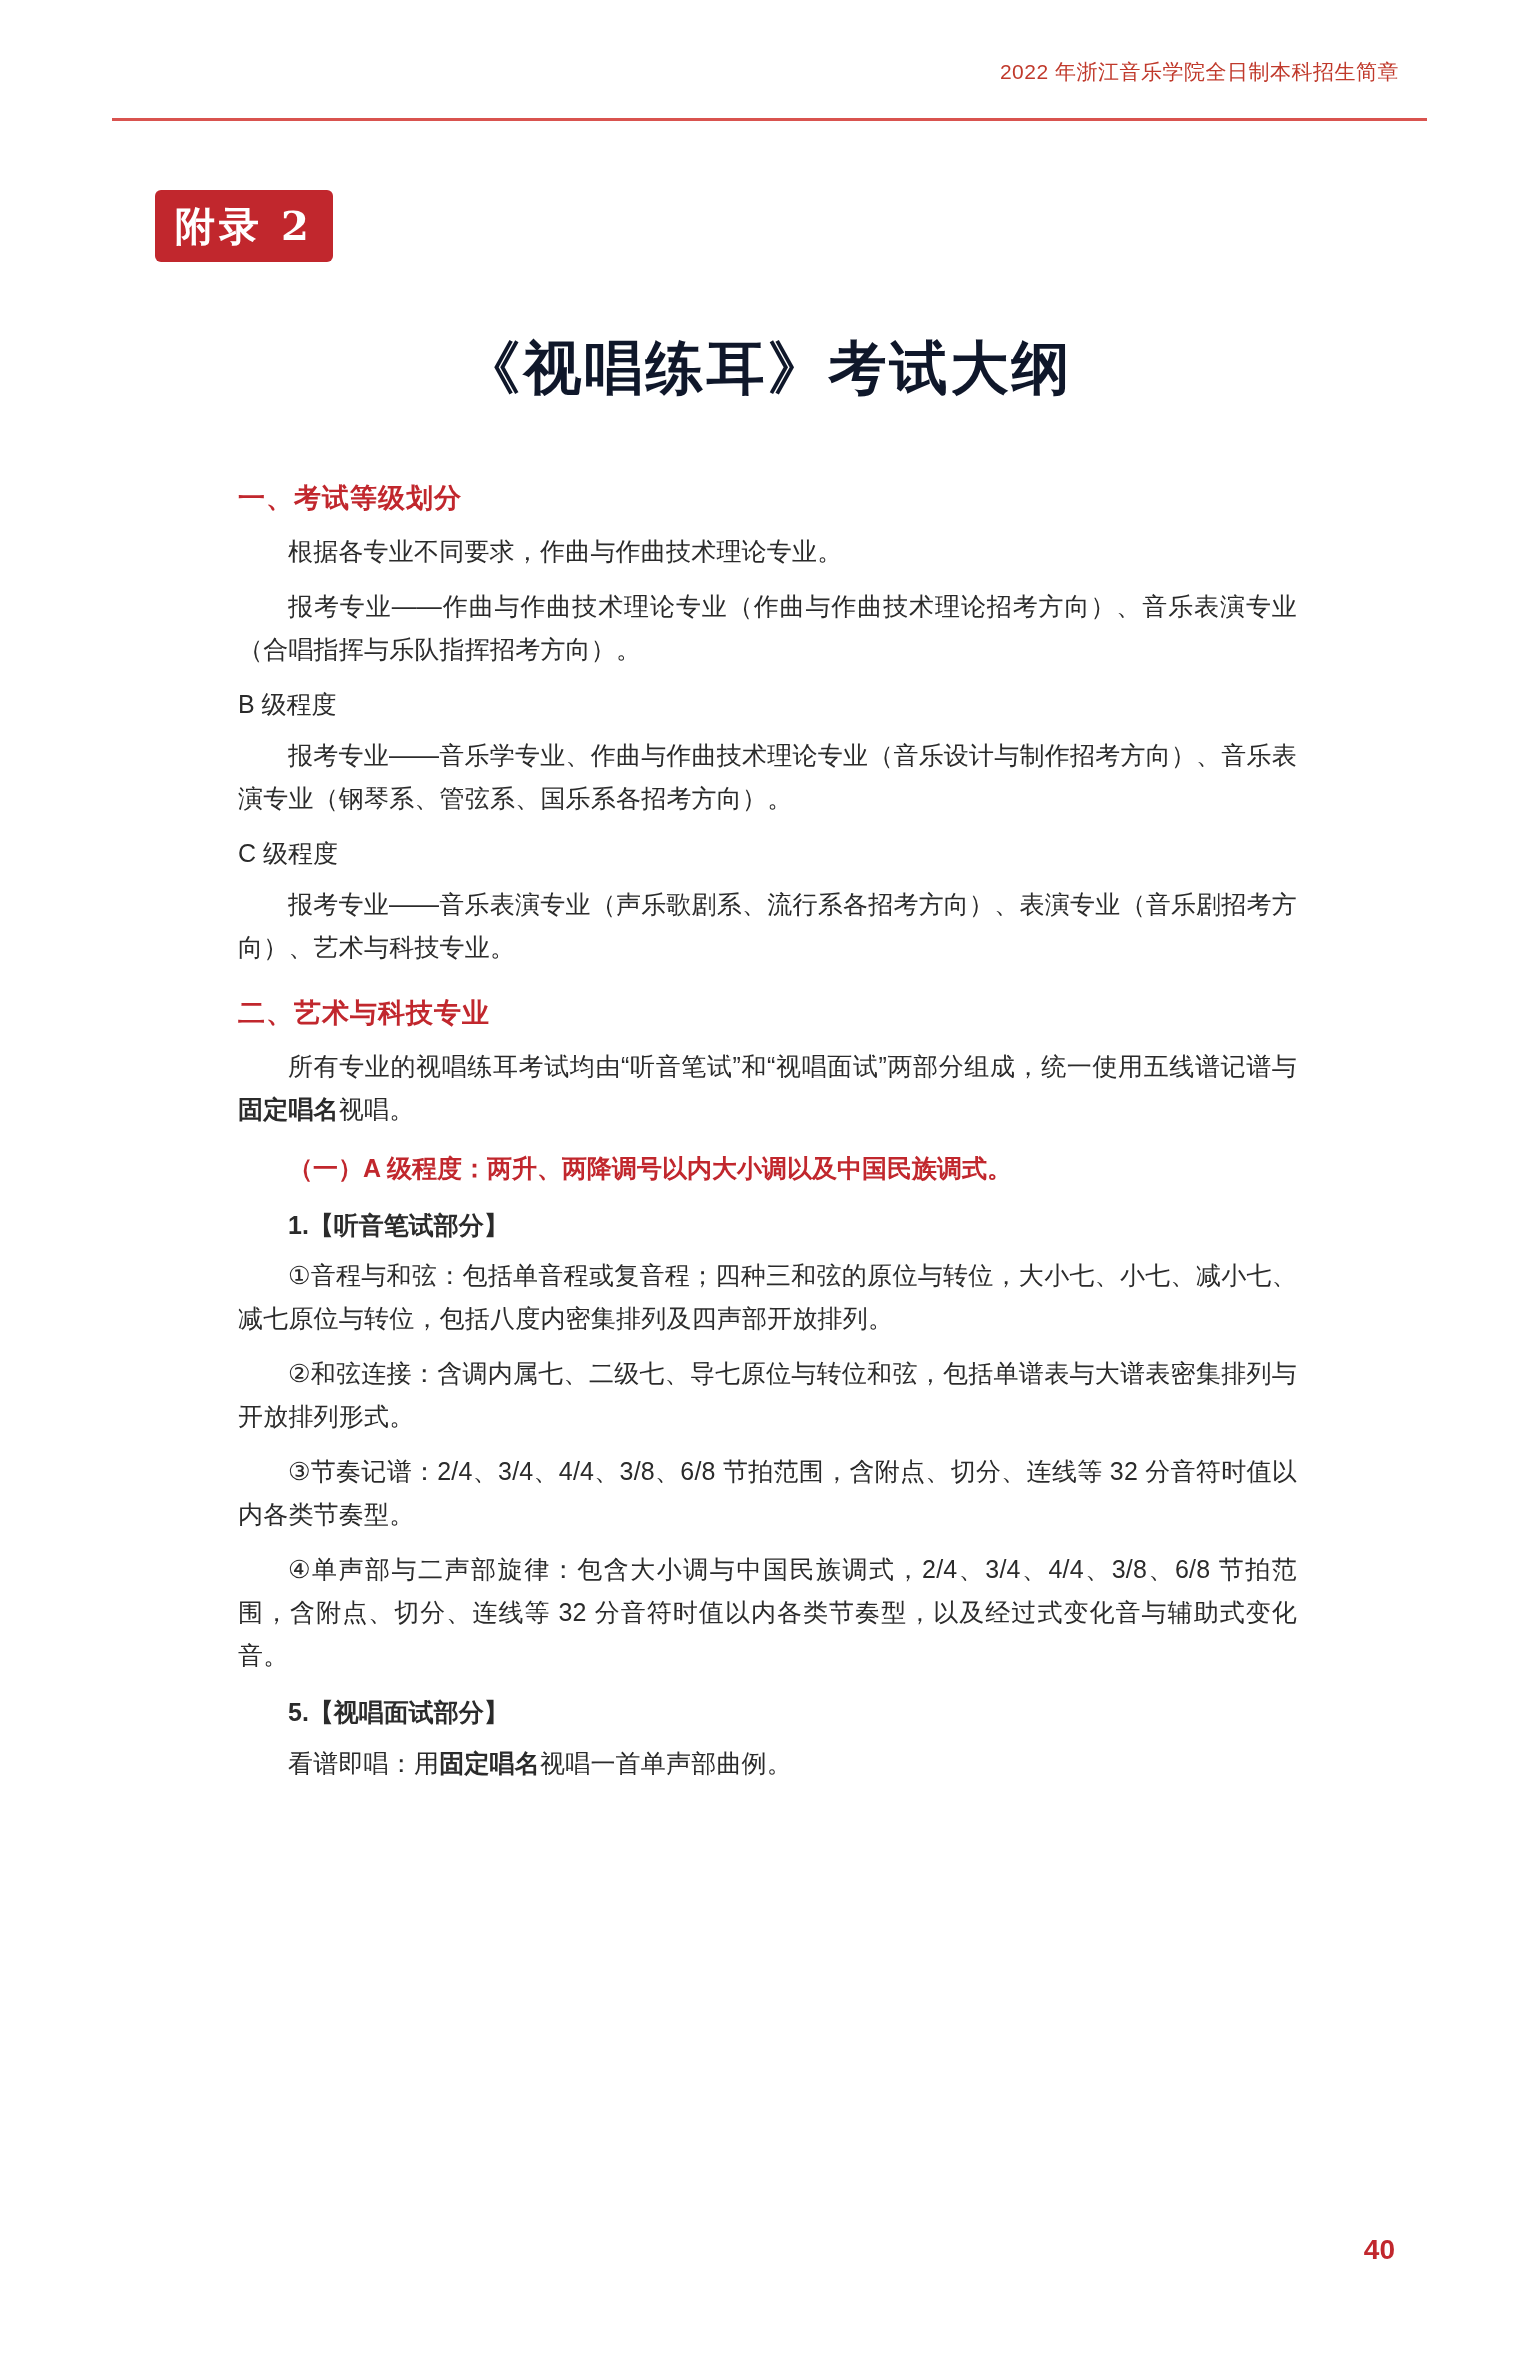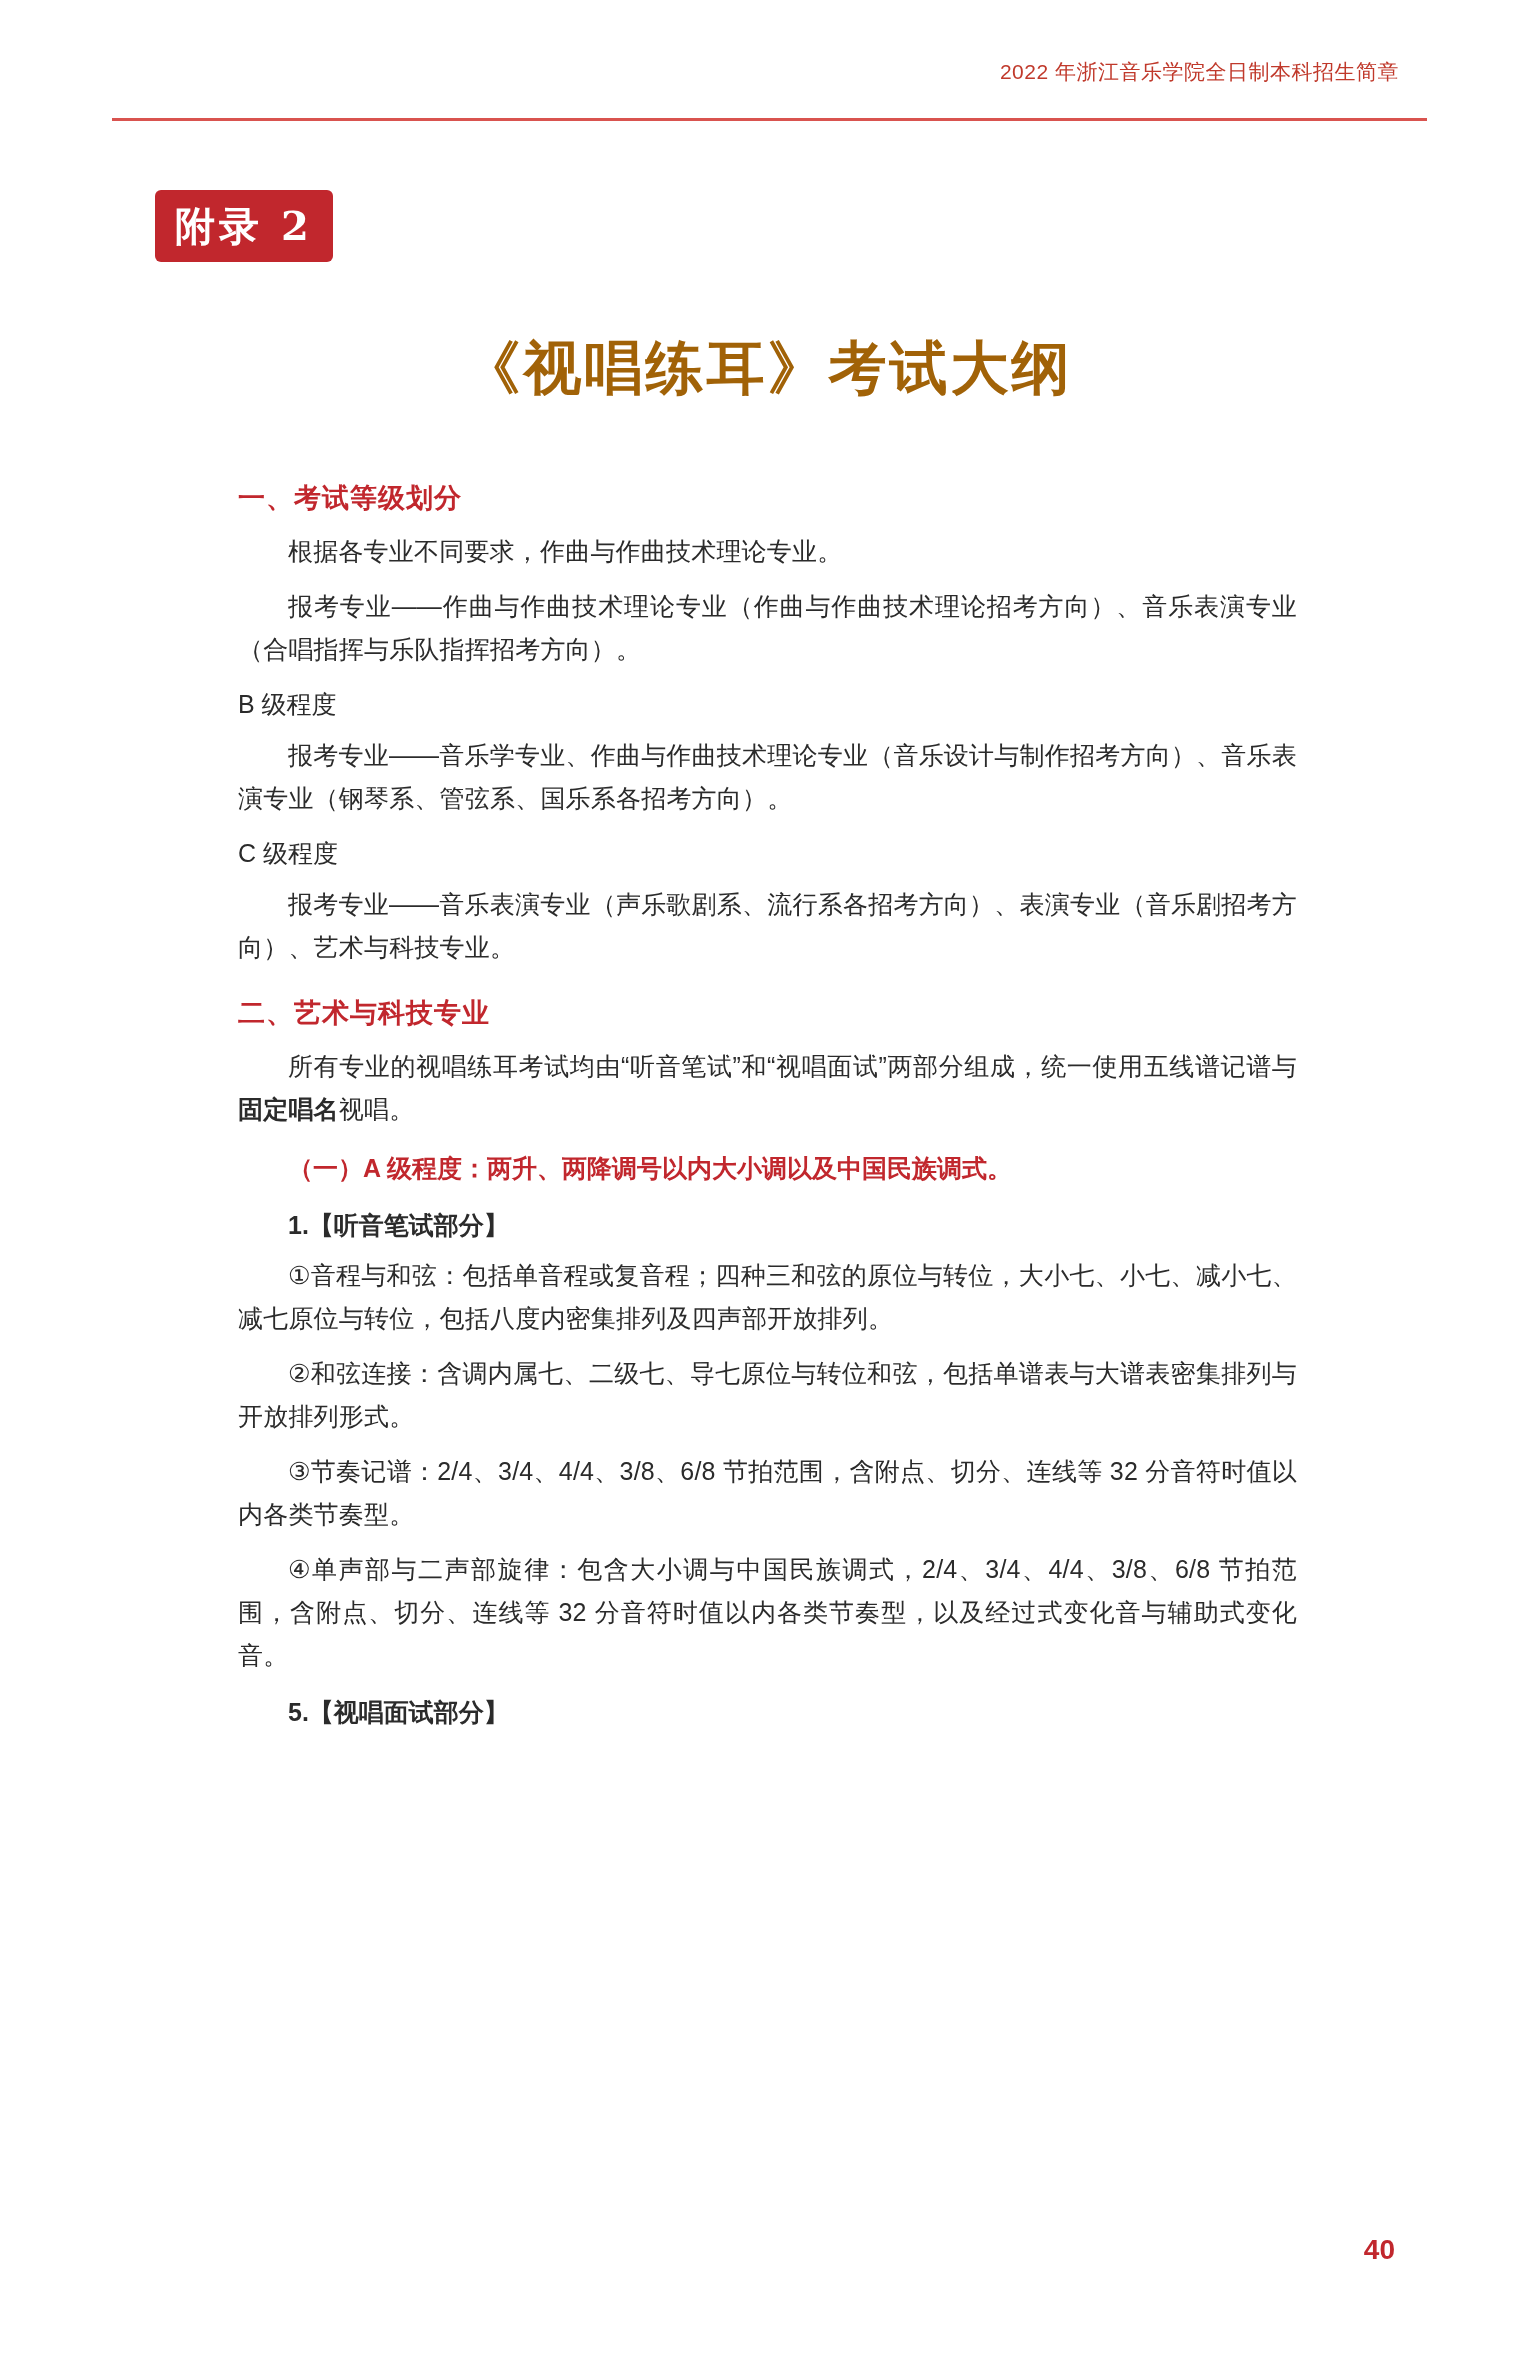--- a/index.html
+++ b/index.html
@@ -70,21 +70,21 @@
     letter-spacing: 4px;
   }
 
   
   .doc-title {
     position: absolute;
     left: 0;
     right: 0;
     top: 330px;
     text-align: center;
-    color: #a16207;
+    color: #0f172a;
     font-family: "DejaVu Serif", "Liberation Serif", serif;
     font-weight: bold;
     font-size: 58px;
     letter-spacing: 3px;
   }
 
   
   .content {
     position: absolute;
     left: 238px;
@@ -180,18 +180,19 @@
     <div class="h3-red">（一）A 级程度：两升、两降调号以内大小调以及中国民族调式。</div>
 
     <div class="h4">1.【听音笔试部分】</div>
 
     <p class="indent">①音程与和弦：包括单音程或复音程；四种三和弦的原位与转位，大小七、小七、减小七、减七原位与转位，包括八度内密集排列及四声部开放排列。</p>
     <p class="indent">②和弦连接：含调内属七、二级七、导七原位与转位和弦，包括单谱表与大谱表密集排列与开放排列形式。</p>
     <p class="indent">③节奏记谱：2/4、3/4、4/4、3/8、6/8 节拍范围，含附点、切分、连线等 32 分音符时值以内各类节奏型。</p>
     <p class="indent">④单声部与二声部旋律：包含大小调与中国民族调式，2/4、3/4、4/4、3/8、6/8 节拍范围，含附点、切分、连线等 32 分音符时值以内各类节奏型，以及经过式变化音与辅助式变化音。</p>
 
     <div class="h4">5.【视唱面试部分】</div>
+    <p class="indent"><span>看谱即唱：用</span><span class="bold">固定唱名</span><span>视唱一首单声部曲例。</span></p>
 
   </div>
 
   <div class="page-number">40</div>
 
 </div>
 
 </body></html>

